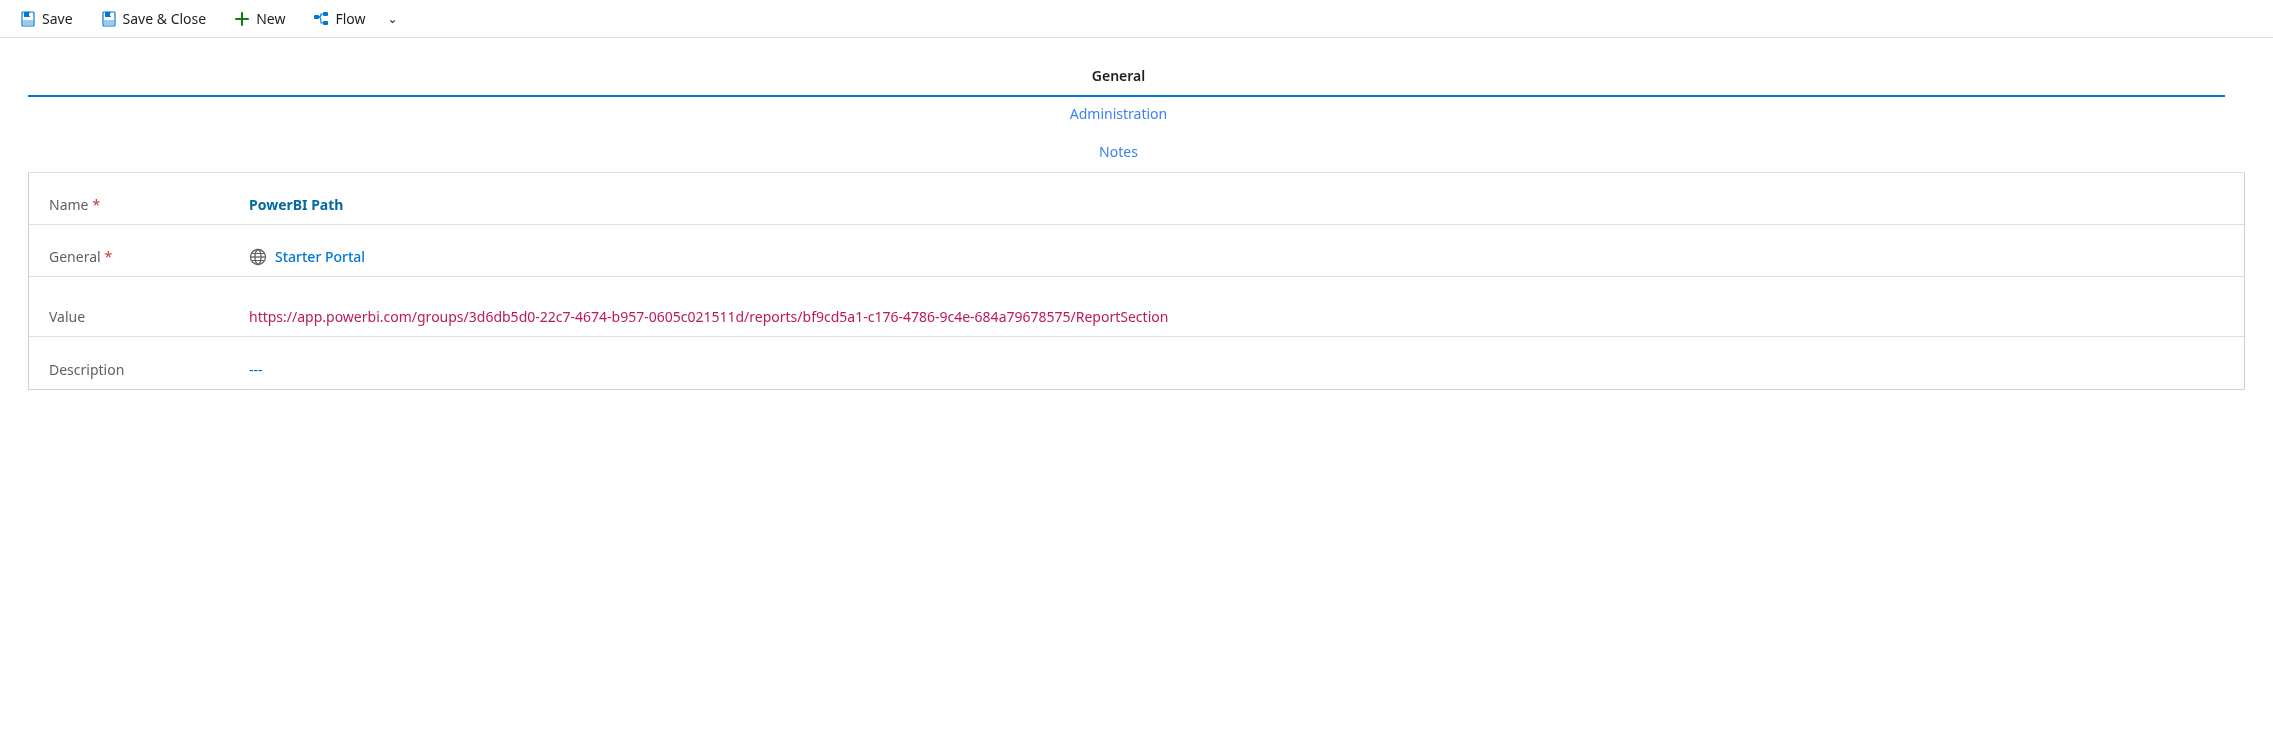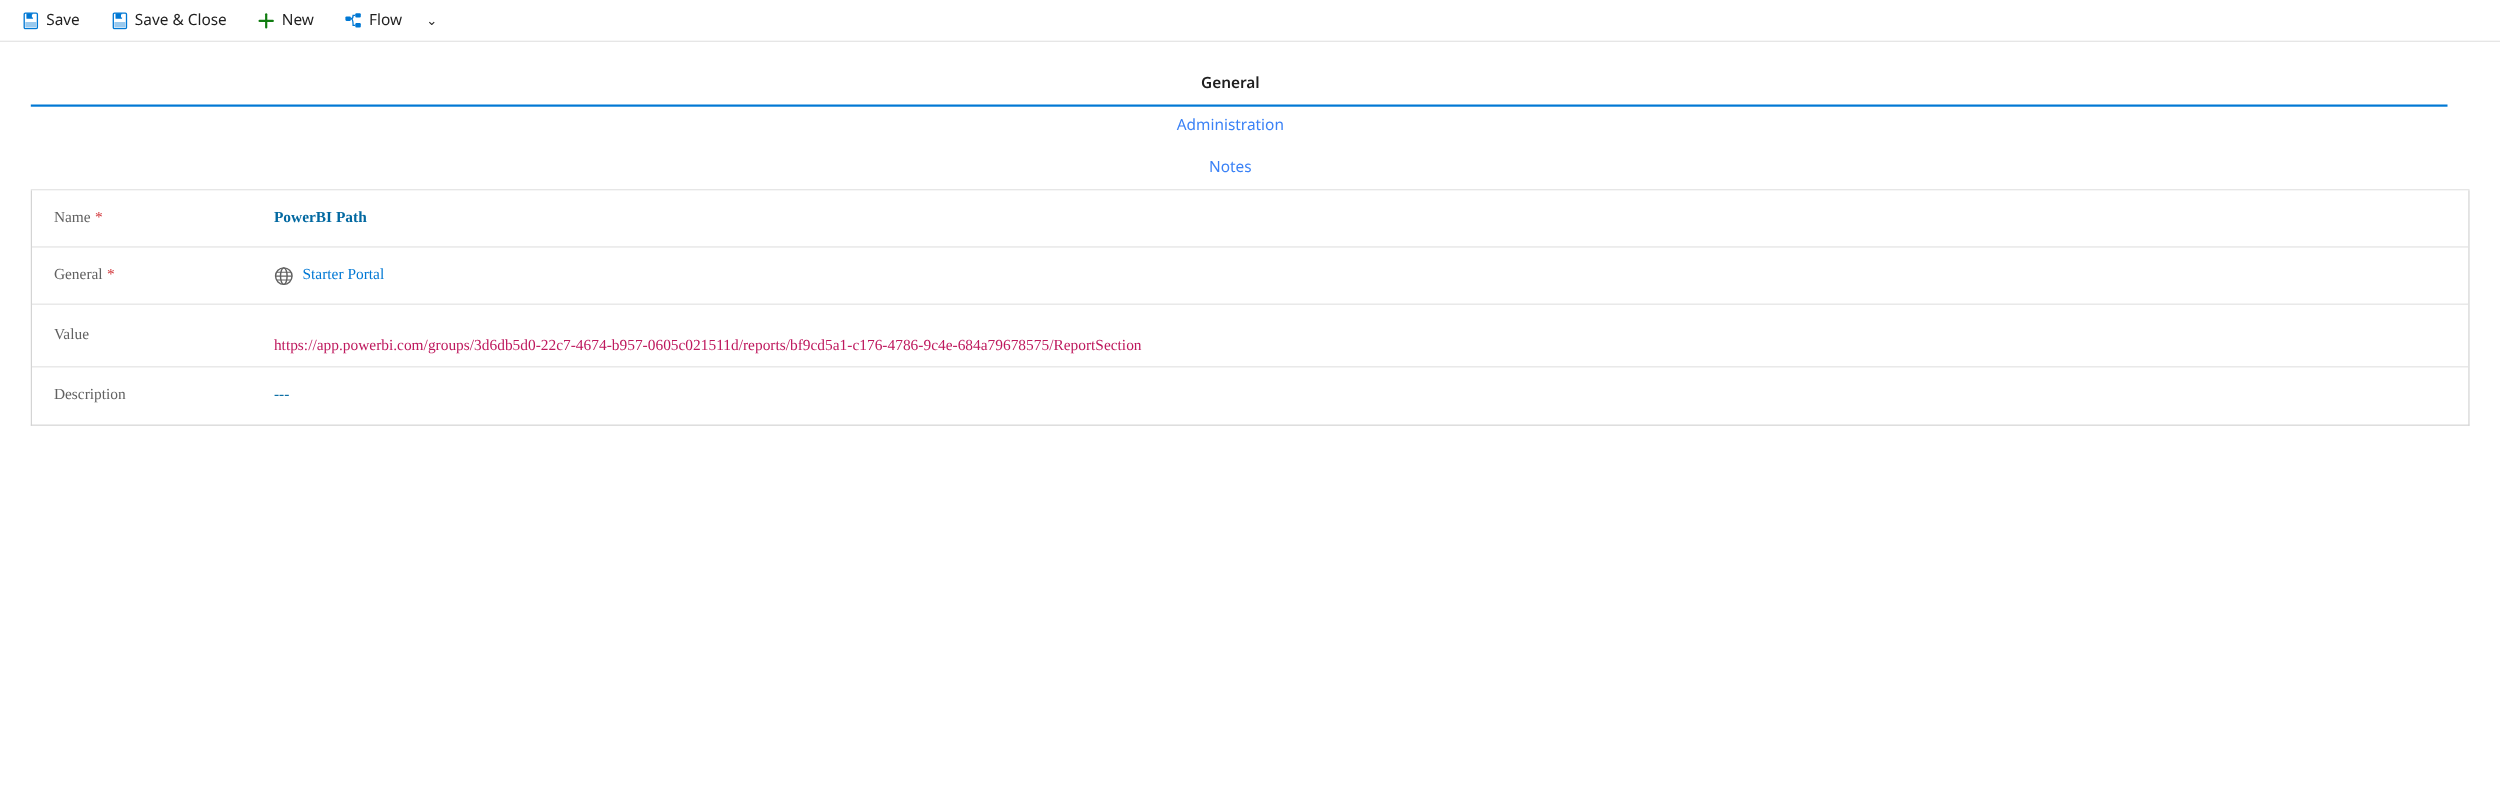--- a/index.html
+++ b/index.html
@@ -86,25 +86,24 @@
     }
 
     
     .form-area {
       border: 1px solid #d0d0d0;
       border-top: none;
       margin-top: 0;
     }
     .form-row {
       display: flex;
-      align-items: center;
+      align-items: flex-end;
       min-height: 52px;
       border-bottom: 1px solid #e0e0e0;
       padding: 10px 20px;
-      font-family: Liberation Serif, serif;
     }
     .form-row:last-child {
       border-bottom: none;
     }
     .form-label {
       width: 200px;
       flex-shrink: 0;
       color: #616161;
       font-size: 14px;
       display: flex;

